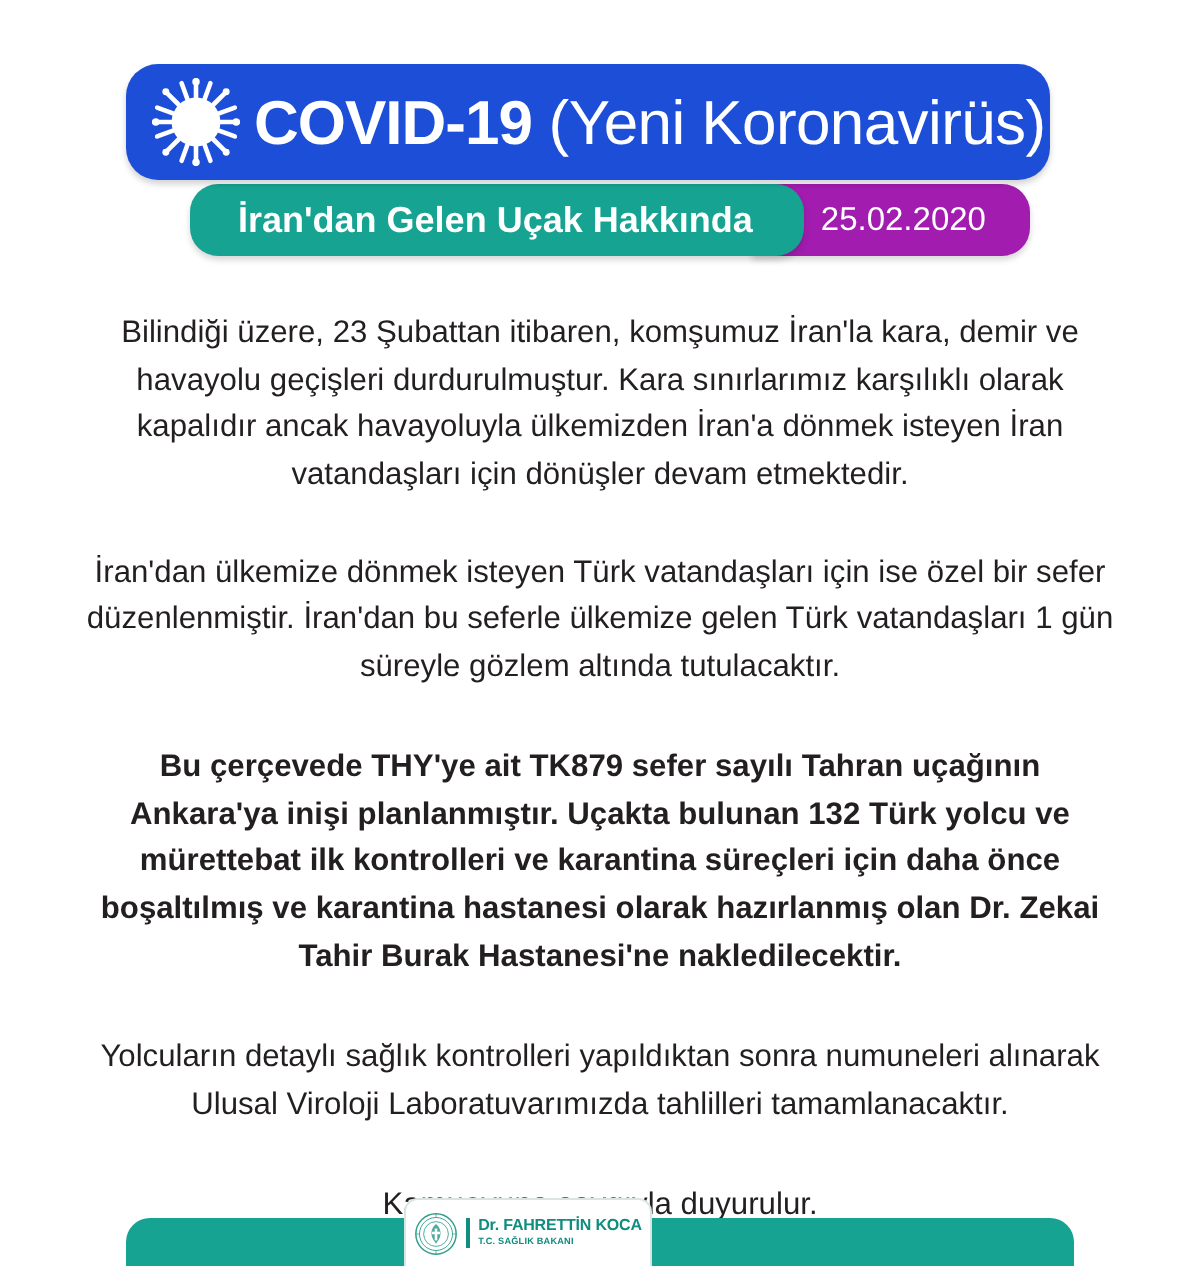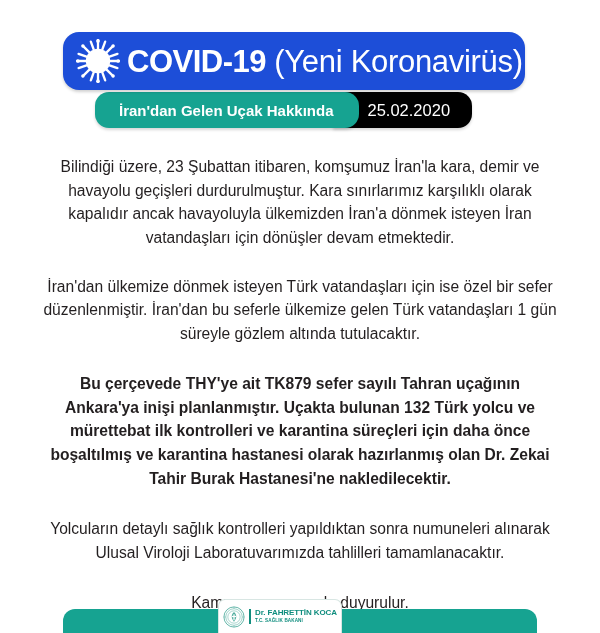--- a/index.html
+++ b/index.html
@@ -72,30 +72,30 @@
     z-index: 2;
   }
 
   .teal-pill {
     background: #16a391;
     border-radius: 14px;
     padding: 0 26px 0 24px;
     display: flex;
     align-items: center;
     color: #ffffff;
-    font-size: 15px;
+    font-size: 18px;
     font-weight: bold;
     white-space: nowrap;
     position: relative;
     z-index: 2;
     box-shadow: 0 2px 3px rgba(0,0,0,0.16);
   }
 
   .orange-pill {
-    background: #000000;
+    background: #a21caf;
     border-radius: 0 14px 14px 0;
     padding: 0 22px 0 34px;
     margin-left: -26px;
     display: flex;
     align-items: center;
     color: #ffffff;
     font-size: 16.5px;
     white-space: nowrap;
     position: relative;
     z-index: 1;
@@ -121,21 +121,20 @@
   .para.p4 { margin-top: 27px; max-width: 520px; }
   .para.p5 { margin-top: 26px; max-width: 520px; }
 
   
   .footer {
     position: absolute;
     left: 0;
     bottom: 0;
     width: 528px;
     height: 34px;
-    padding-left: 32px;
   }
 
   .footer-bar {
     position: absolute;
     left: 63px;
     bottom: 0;
     width: 474px;
     height: 24px;
     background: #16a391;
     border-radius: 12px 12px 0 0;

